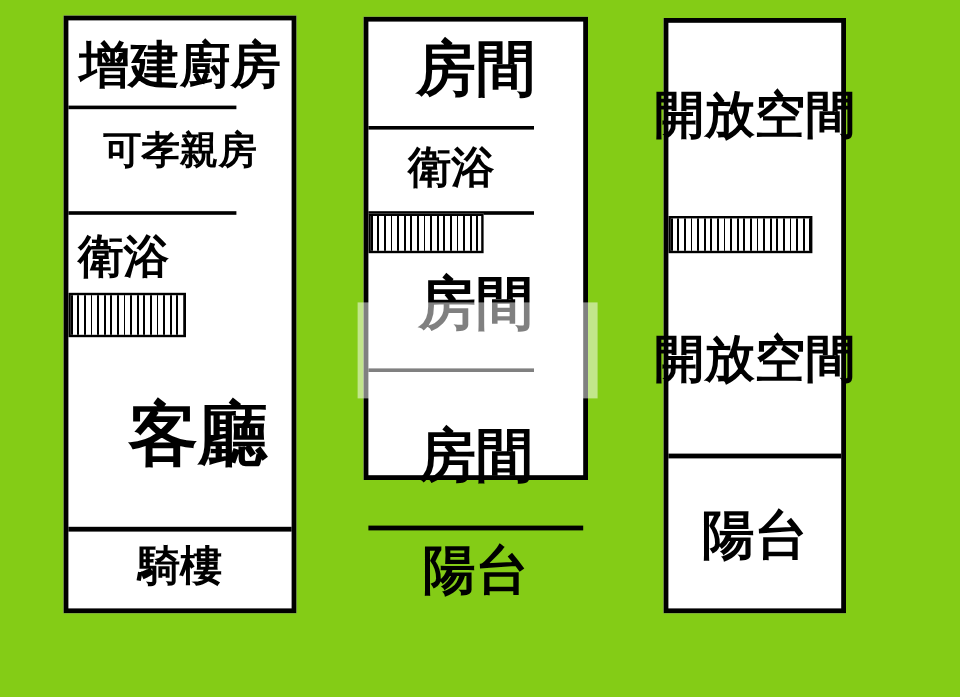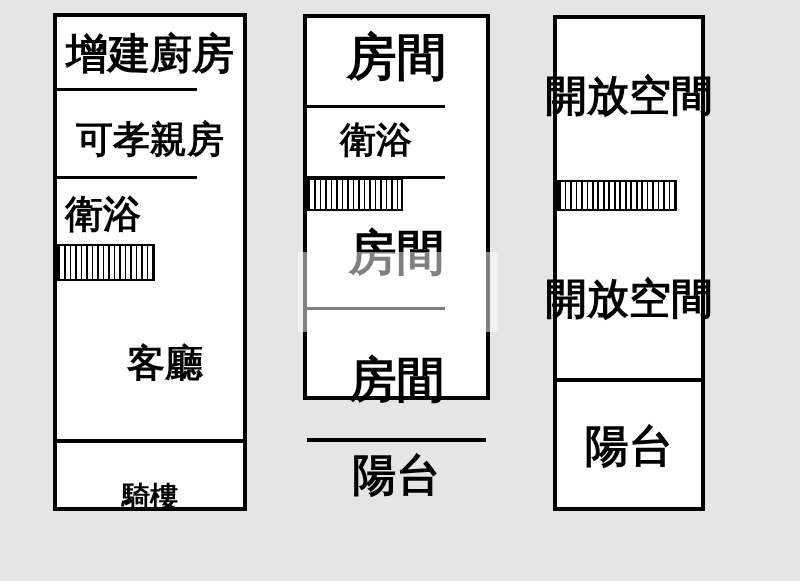--- a/index.html
+++ b/index.html
@@ -4,21 +4,21 @@
 <style>
   html, body {
     margin: 0;
     padding: 0;
     background: #ffffff;
   }
   #canvas {
     position: relative;
     width: 800px;
     height: 581px;
-    background: #e5e5e5;
+    background: #84cc16;
     overflow: hidden;
     font-family: Liberation Sans, sans-serif;
     font-weight: 700;
     color: #000000;
   }
   .panel {
     position: absolute;
     border: 4px solid #000000;
     box-sizing: border-box;
     background: #ffffff;
@@ -60,27 +60,27 @@
     height: 80px;
     background: rgba(255,255,255,0.5);
     pointer-events: none;
     z-index: 5;
   }
 
   
   #panel-left   { left: 53px;  top: 13px; width: 194px; height: 498px; }
   #pl-kitchen   { top: 8px;   height: 58px; font-size: 42px; }
   #pl-div1      { left: 0; top: 71px;  width: 140px; height: 3px; }
-  #pl-parents   { top: 94px;  height: 58px; font-size: 37px; }
+  #pl-parents   { top: 80px;  height: 58px; font-size: 32px; }
   #pl-div2      { left: 0; top: 159px; width: 140px; height: 3px; }
   #pl-bath      { top: 172px; height: 50px; font-size: 38px; padding-left: 8px; }
   #pl-stairs    { left: 0; top: 227px; width: 98px; height: 37px; }
-  #pl-living    { top: 315px; height: 62px; font-size: 38px; padding-left: 30px; }
+  #pl-living    { top: 315px; height: 62px; font-size: 58px; padding-left: 30px; }
   #pl-div3      { left: 0; right: 0; top: 422px; height: 4px; }
-  #pl-arcade    { top: 452px; height: 56px; font-size: 28px; }
+  #pl-arcade    { top: 426px; height: 56px; font-size: 35px; }
 
   
   #panel-middle { left: 303px; top: 14px; width: 187px; height: 386px; }
   #pm-room1     { top: 6px;   height: 66px; font-size: 50px; }
   #pm-div1      { left: 0; top: 87px;  width: 138px; height: 3px; }
   #pm-bath      { left: 0; right: auto; width: 138px; top: 98px; height: 48px; font-size: 36px; }
   #pm-div2      { left: 0; top: 158px; width: 138px; height: 3px; }
   #pm-stairs    { left: 0; top: 160px; width: 96px; height: 33px; }
   #pm-room2     { top: 203px; height: 64px; font-size: 48px; }
   #pm-div3      { left: 0; top: 289px; width: 138px; height: 3px; }

